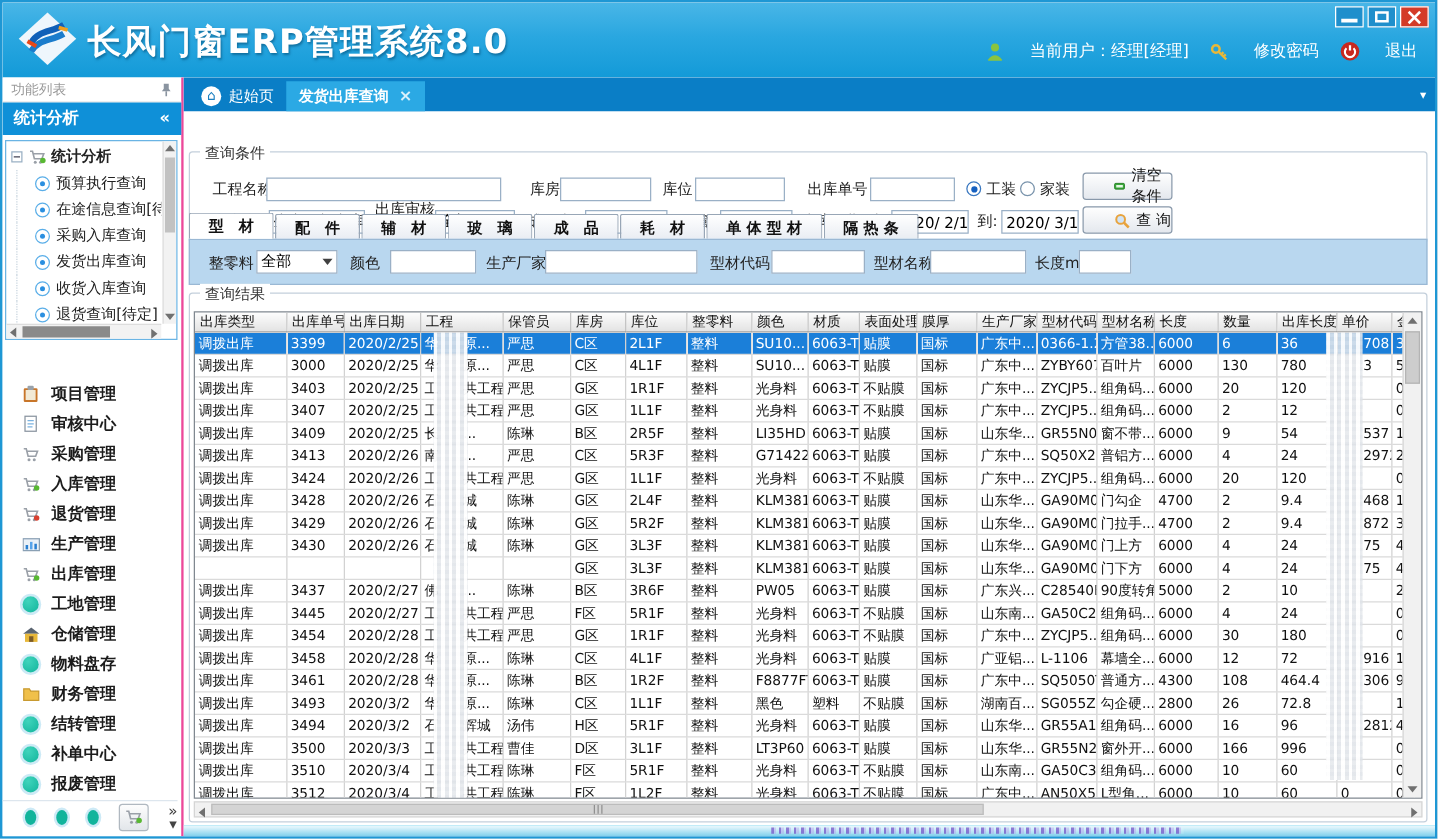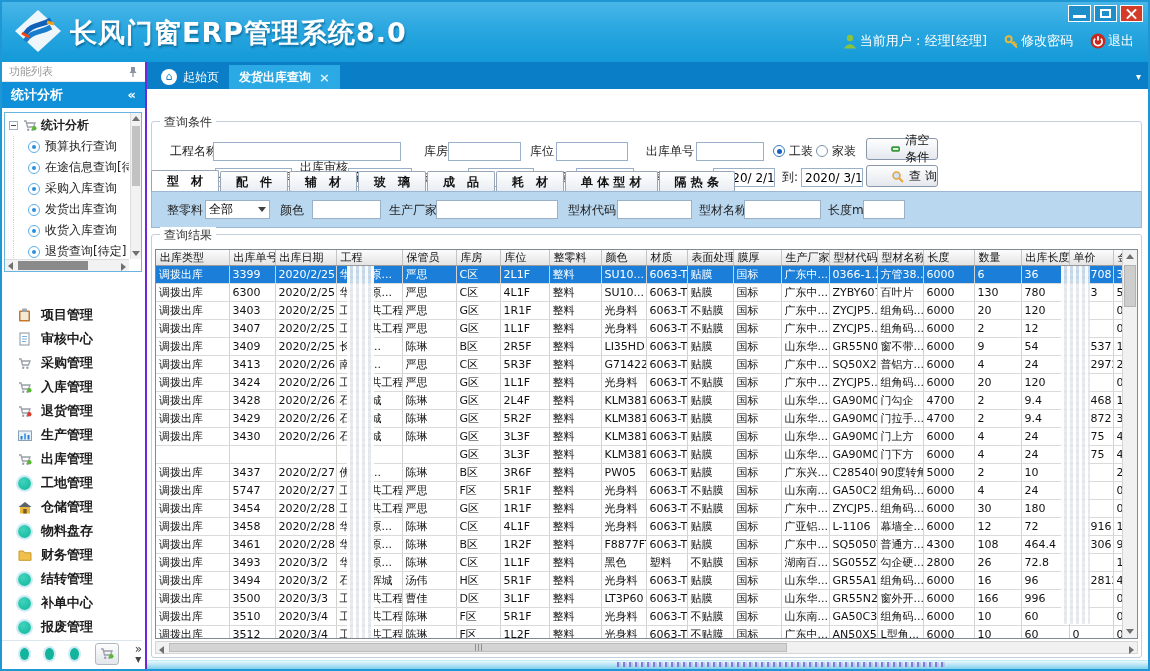--- a/index.html
+++ b/index.html
@@ -11,24 +11,24 @@
   .logo{position:absolute;left:12px;top:7px;width:48px;height:44px;}
   .app-title{position:absolute;left:68px;top:13px;font-size:27px;font-weight:bold;color:#ffffff;letter-spacing:1px;text-shadow:1px 2px 2px rgba(0,70,110,.55);white-space:nowrap;}
   .win-controls{position:absolute;top:3px;right:5px;display:flex;gap:3px;}
   .win-btn{width:23px;height:17px;border:1px solid #fff;background:#1f8fcc;position:relative;cursor:pointer;}
   .win-btn.close{background:#d43b28;}
   .win-btn .bar{position:absolute;left:4px;right:4px;bottom:3px;height:3px;background:#fff;}
   .win-btn .box{position:absolute;left:5px;top:3px;right:5px;bottom:3px;border:2px solid #fff;}
   .win-btn .x1,.win-btn .x2{position:absolute;left:4px;top:7px;width:13px;height:2px;background:#fff;}
   .win-btn .x1{transform:rotate(45deg);} .win-btn .x2{transform:rotate(-45deg);}
   .user-bar{position:absolute;right:14px;top:30px;display:flex;align-items:center;gap:7px;color:#fff;font-size:13px;white-space:nowrap;}
-  .user-bar .grp{display:flex;align-items:center;gap:2px;margin-left:10px;cursor:pointer;}
+  .user-bar .grp{display:flex;align-items:center;gap:20px;margin-left:10px;cursor:pointer;}
 
   
-  .sidebar{position:absolute;left:0;top:60px;bottom:0;width:145px;background:#fff;border-right:2px solid #6d28d9;}
+  .sidebar{position:absolute;left:0;top:60px;bottom:0;width:145px;background:#fff;border-right:2px solid #ec4899;}
   .sb-caption{height:20px;line-height:20px;padding:0 7px;color:#9a9a9a;font-size:11px;display:flex;justify-content:space-between;align-items:center;border-bottom:1px solid #e8e8e8;}
   .sb-title{height:26px;line-height:26px;background:#0f90d8;color:#fff;font-size:13px;font-weight:bold;padding:0 9px;display:flex;justify-content:space-between;align-items:center;cursor:pointer;}
   .tree-panel{position:absolute;left:2px;right:3px;top:50px;height:160px;border:1px solid #6ab4e4;background:#fff;overflow:hidden;}
   .tree-inner{position:absolute;left:2px;top:2px;right:12px;bottom:12px;overflow:hidden;}
   .tree-root{height:21px;display:flex;align-items:center;gap:4px;font-size:12px;font-weight:bold;color:#222;white-space:nowrap;}
   .tree-exp{width:9px;height:9px;border:1px solid #9ab0c4;background:#fff;position:relative;flex:none;margin-left:2px;}
   .tree-exp::after{content:"";position:absolute;left:1px;right:1px;top:3px;height:1px;background:#445;}
   .tree-row{height:21px;display:flex;align-items:center;gap:5px;font-size:12px;color:#222;padding-left:14px;white-space:nowrap;cursor:pointer;border-left:1px dotted #c8d4de;margin-left:6px;}
   .tree-dot{width:12px;height:12px;border-radius:50%;border:1px solid #5aaee8;background:#fff;position:relative;flex:none;}
   .tree-dot::after{content:"";position:absolute;left:3px;top:3px;right:3px;bottom:3px;border-radius:50%;background:#2b8fe0;}
@@ -514,21 +514,21 @@
                 <td>0366-1.2</td>
                 <td>方管38...</td>
                 <td>6000</td>
                 <td>6</td>
                 <td>36</td>
                 <td><span></span><span class="gap sm"></span><span>708</span></td>
                 <td>308</td>
               </tr>
               <tr>
                 <td>调拨出库</td>
-                <td>6300</td>
+                <td>3000</td>
                 <td>2020/2/25</td>
                 <td><span>华</span><span class="gap"></span><span>原...</span></td>
                 <td>严思</td>
                 <td>C区</td>
                 <td>4L1F</td>
                 <td>整料</td>
                 <td>SU10...</td>
                 <td>6063-T5</td>
                 <td>贴膜</td>
                 <td>国标</td>
@@ -756,21 +756,21 @@
                 <td>C28540B</td>
                 <td>90度转角</td>
                 <td>5000</td>
                 <td>2</td>
                 <td>10</td>
                 <td><span></span><span class="gap sm"></span><span></span></td>
                 <td>216</td>
               </tr>
               <tr>
                 <td>调拨出库</td>
-                <td>5747</td>
+                <td>3445</td>
                 <td>2020/2/27</td>
                 <td><span>工</span><span class="gap"></span><span>共工程</span></td>
                 <td>严思</td>
                 <td>F区</td>
                 <td>5R1F</td>
                 <td>整料</td>
                 <td>光身料</td>
                 <td>6063-T5</td>
                 <td>不贴膜</td>
                 <td>国标</td>

